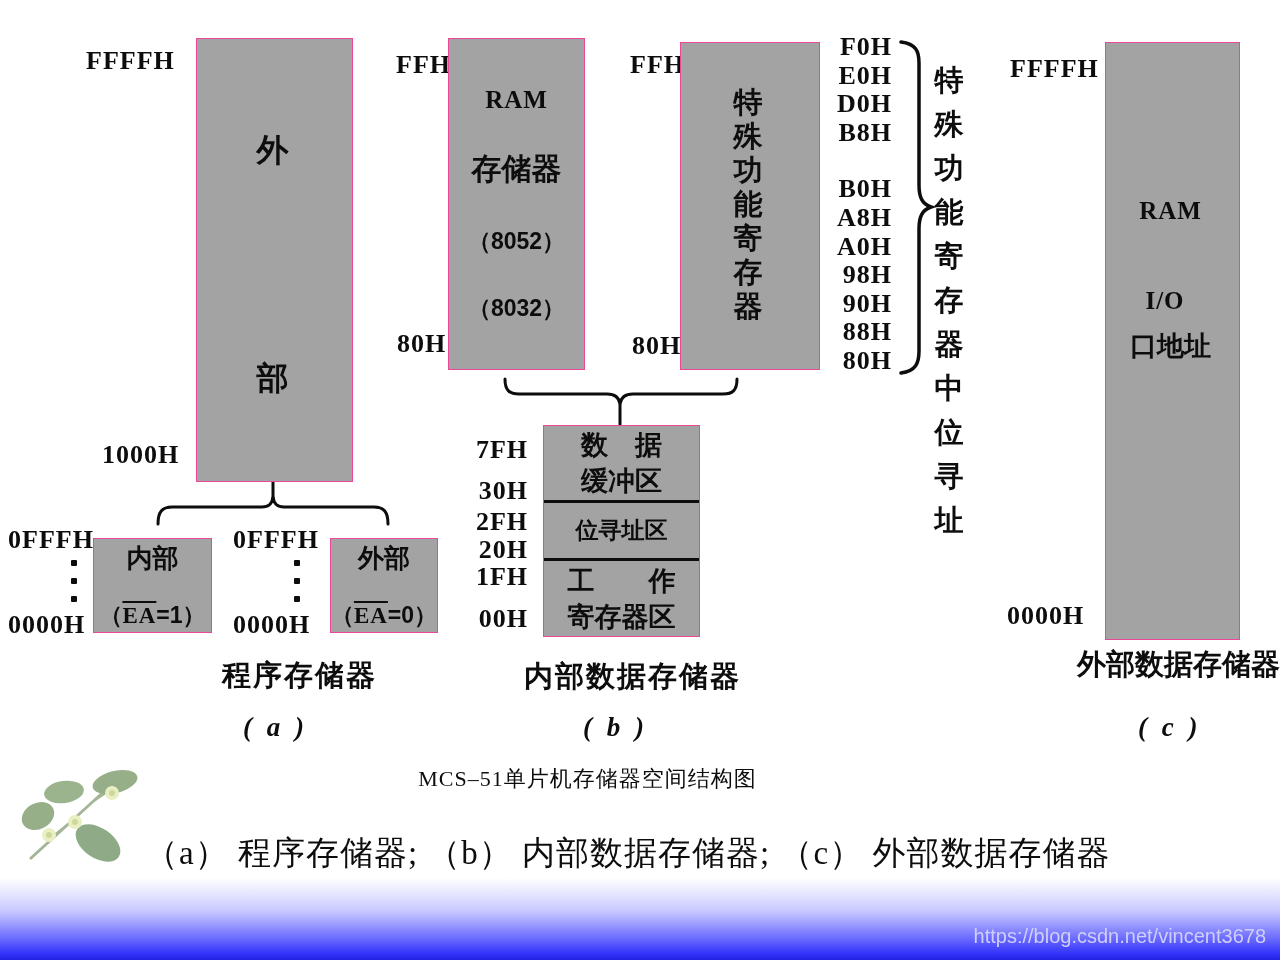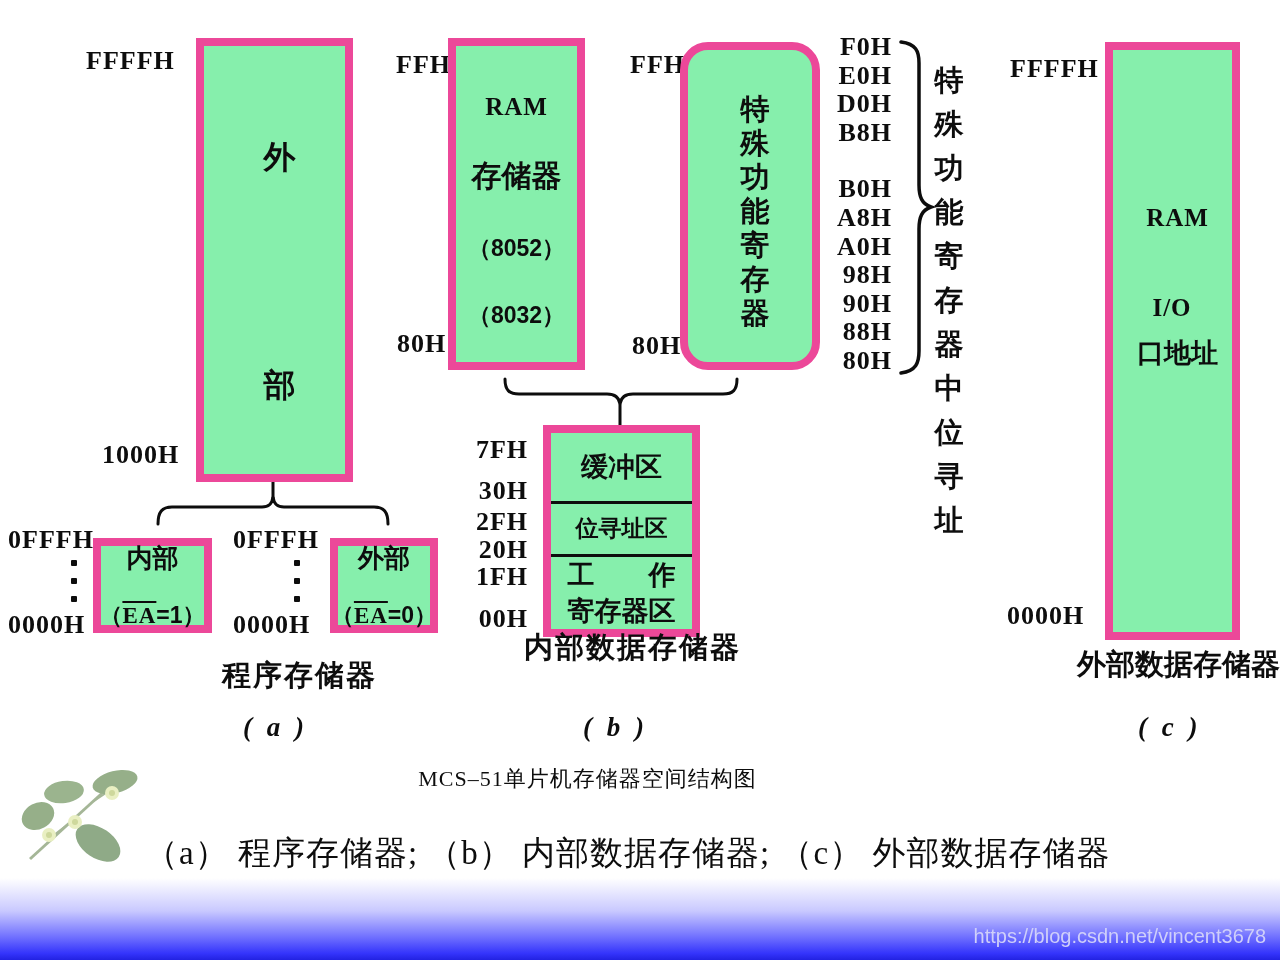--- a/index.html
+++ b/index.html
@@ -1,19 +1,19 @@
 <!DOCTYPE html>
 <html><head>
 <meta charset="utf-8">
 <style>
   html,body{margin:0;padding:0;background:#fff;}
   .stage{position:relative;width:1280px;height:960px;background:#ffffff;overflow:hidden;
          font-family:"Liberation Sans","DejaVu Sans",sans-serif;color:#0d0d0d;}
   .abs{position:absolute;}
-  .box{position:absolute;border:8px solid #ec4899;background:#86efac;box-sizing:border-box;}
+  .box{position:absolute;border:1px solid #ec4899;background:#a3a3a3;box-sizing:border-box;}
   .hex{position:absolute;font-family:"Liberation Serif","DejaVu Serif",serif;font-weight:bold;
        font-size:26px;line-height:26px;letter-spacing:1px;white-space:nowrap;}
   .cjk{font-family:"Liberation Sans","DejaVu Sans",sans-serif;font-weight:bold;}
   .title-label{position:absolute;font-size:29px;font-weight:bold;letter-spacing:2px;white-space:nowrap;}
   .tag{position:absolute;font-family:"Liberation Serif","DejaVu Serif",serif;font-weight:bold;
        font-style:italic;font-size:27px;letter-spacing:4px;white-space:nowrap;}
   .vdots{position:absolute;display:flex;flex-direction:column;gap:12px;}
   .vdots i{width:6px;height:6px;background:#0d0d0d;border-radius:1px;}
   .ea-line{font-size:23px;font-weight:bold;white-space:nowrap;margin-top:24px;}
   .ov{text-decoration:overline;font-family:"Liberation Serif","DejaVu Serif",serif;letter-spacing:1px;}
@@ -75,21 +75,21 @@
   <div class="hex" style="left:397px;top:331px;">80H</div>
   <div class="box" style="left:448px;top:38px;width:137px;height:332px;display:flex;flex-direction:column;justify-content:flex-start;align-items:center;padding-top:48px;gap:36px;">
     <div class="hex" style="position:static;font-size:25px;">RAM</div>
     <div class="cjk" style="font-size:30px;">存储器</div>
     <div class="cjk" style="font-size:23px;">（8052）</div>
     <div class="cjk" style="font-size:23px;">（8032）</div>
   </div>
 
   <div class="hex" style="left:630px;top:52px;">FFH</div>
   <div class="hex" style="left:632px;top:333px;">80H</div>
-  <div class="box" style="left:680px;top:42px;width:140px;height:328px;border-radius:28px;">
+  <div class="box" style="left:680px;top:42px;width:140px;height:328px;">
     <div class="vertical-text" style="left:50px;top:42px;width:34px;font-size:29px;line-height:34px;">特殊功能寄存器</div>
   </div>
 
   <div class="addr-col" style="left:836px;top:34px;width:56px;height:340px;">
     <span class="hex" style="position:static;">F0H</span>
     <span class="hex" style="position:static;">E0H</span>
     <span class="hex" style="position:static;">D0H</span>
     <span class="hex" style="position:static;">B8H</span>
     <span class="hex" style="position:static;margin-top:28px;">B0H</span>
     <span class="hex" style="position:static;">A8H</span>
@@ -104,32 +104,33 @@
 
   <div class="hex" style="left:470px;top:437px;width:58px;text-align:right;">7FH</div>
   <div class="hex" style="left:470px;top:478px;width:58px;text-align:right;">30H</div>
   <div class="hex" style="left:470px;top:509px;width:58px;text-align:right;">2FH</div>
   <div class="hex" style="left:470px;top:537px;width:58px;text-align:right;">20H</div>
   <div class="hex" style="left:470px;top:564px;width:58px;text-align:right;">1FH</div>
   <div class="hex" style="left:470px;top:606px;width:58px;text-align:right;">00H</div>
 
   <div class="box" style="left:543px;top:425px;width:157px;height:212px;display:flex;flex-direction:column;">
     <div style="height:74px;border-bottom:3px solid #0d0d0d;display:flex;flex-direction:column;justify-content:center;">
+      <div class="cjk cellline" style="font-size:27px;">数　据</div>
       <div class="cjk cellline" style="font-size:27px;">缓冲区</div>
     </div>
     <div style="height:55px;border-bottom:3px solid #0d0d0d;display:flex;align-items:center;justify-content:center;">
       <div class="cjk cellline" style="font-size:23px;">位寻址区</div>
     </div>
     <div style="flex:1;display:flex;flex-direction:column;justify-content:center;">
       <div class="cjk cellline" style="font-size:27px;">工　　作</div>
       <div class="cjk cellline" style="font-size:27px;">寄存器区</div>
     </div>
   </div>
 
-  <div class="title-label" style="left:524px;top:628px;">内部数据存储器</div>
+  <div class="title-label" style="left:524px;top:657px;">内部数据存储器</div>
   <div class="tag" style="left:583px;top:712px;">( b )</div>
 
   <div class="hex" style="left:1010px;top:56px;">FFFFH</div>
   <div class="hex" style="left:1007px;top:603px;">0000H</div>
   <div class="box" style="left:1105px;top:42px;width:135px;height:598px;">
     <div class="hex" style="position:absolute;left:0;width:129px;top:155px;text-align:center;font-size:25px;">RAM</div>
     <div class="hex" style="position:absolute;left:0;width:118px;top:245px;text-align:center;font-size:25px;">I/O</div>
     <div class="cjk abs" style="left:0;width:129px;top:285px;text-align:center;font-size:27px;">口地址</div>
   </div>
   <div class="title-label" style="left:1077px;top:645px;letter-spacing:0;">外部数据存储器</div>

